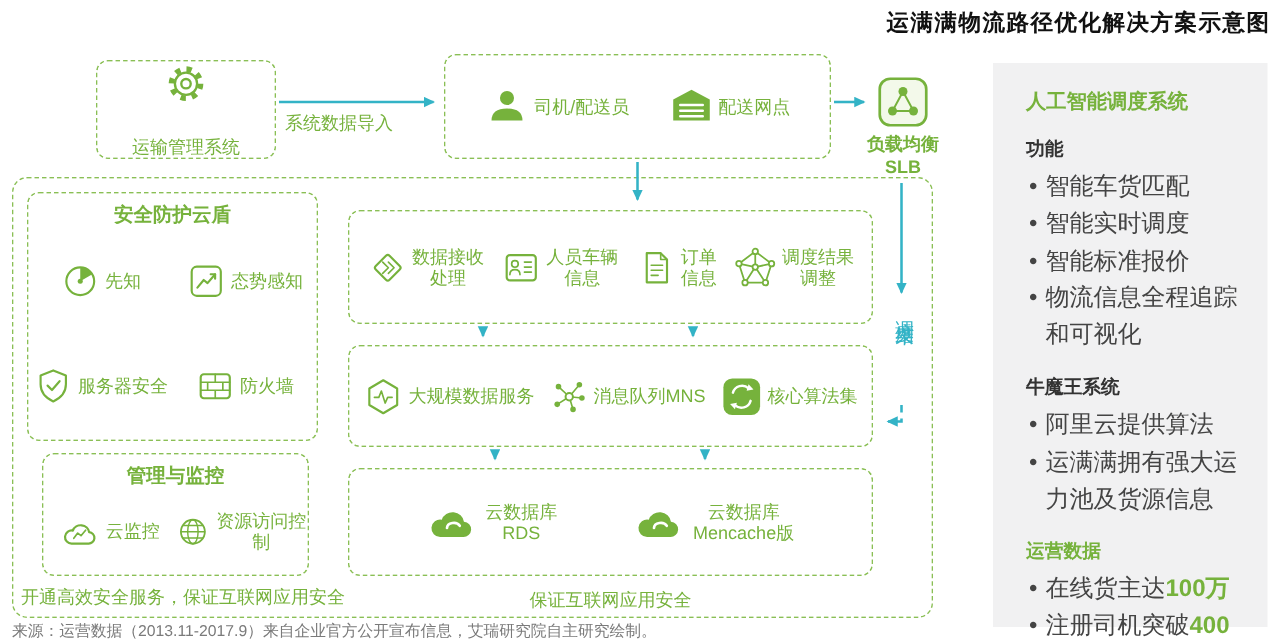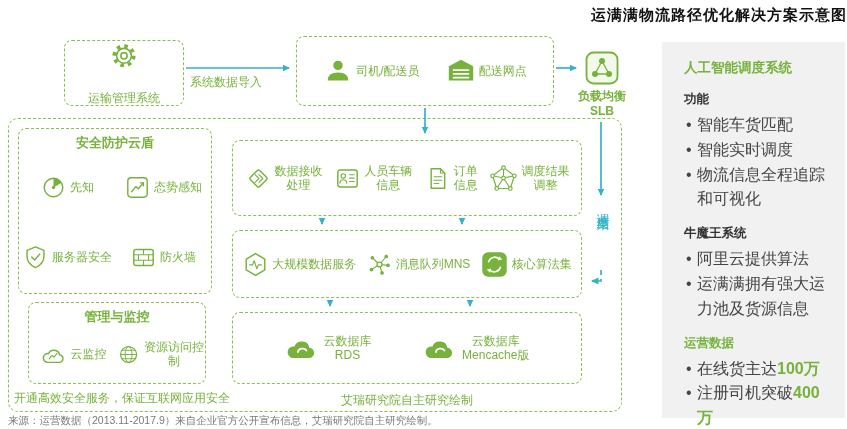--- a/index.html
+++ b/index.html
@@ -239,21 +239,21 @@
     <div class="cell">
       <svg width="36" height="26" viewBox="0 0 36 26">
         <path class="f" d="M8.5,23 a5.8,5.8 0 1 1 1,-11.5 a7.6,7.2 0 0 1 14.8,1.3 a4.8,4.8 0 0 1 -0.6,10.2 z"></path>
         <path class="w" d="M13,17 a4.5,3.5 0 0 1 8.5,-1.5" stroke-width="1.5"></path>
       </svg>
       <div class="lbl">云数据库
 Mencache版</div>
     </div>
   </div>
 
-  <div class="caption" style="left:232px;top:392px;width:350px;text-align:center">艾瑞研究院自主研究绘制</div>
+  <div class="caption" style="left:232px;top:392px;width:350px;text-align:center">保证互联网应用安全</div>
 
   <svg class="overlay" width="847" height="429" viewBox="0 0 847 429">
     <defs>
       <marker id="ah" markerUnits="userSpaceOnUse" markerWidth="9" markerHeight="8" refX="6.5" refY="3.5" orient="auto">
         <path d="M0,0 L7.5,3.5 L0,7 Z" fill="#33b3c6"></path>
       </marker>
     </defs>
     <g stroke="#33b3c6" stroke-width="1.7" fill="none">
       <path d="M186,68 H289" marker-end="url(#ah)"></path>
       <path d="M556,68 H576" marker-end="url(#ah)"></path>
@@ -267,20 +267,21 @@
     </g>
   </svg>
 
   <div class="panel">
     <div class="panel-title">人工智能调度系统</div>
 
     <div class="sec-h" style="margin-top:0">功能</div>
     <ul class="blist">
       <li><span>智能车货匹配</span></li>
       <li><span>智能实时调度</span></li>
+      <li><span>智能标准报价</span></li>
       <li><span>物流信息全程追踪和可视化</span></li>
     </ul>
 
     <div class="sec-h">牛魔王系统</div>
     <ul class="blist">
       <li><span>阿里云提供算法</span></li>
       <li><span>运满满拥有强大运力池及货源信息</span></li>
     </ul>
 
     <div class="sec-h green">运营数据</div>

